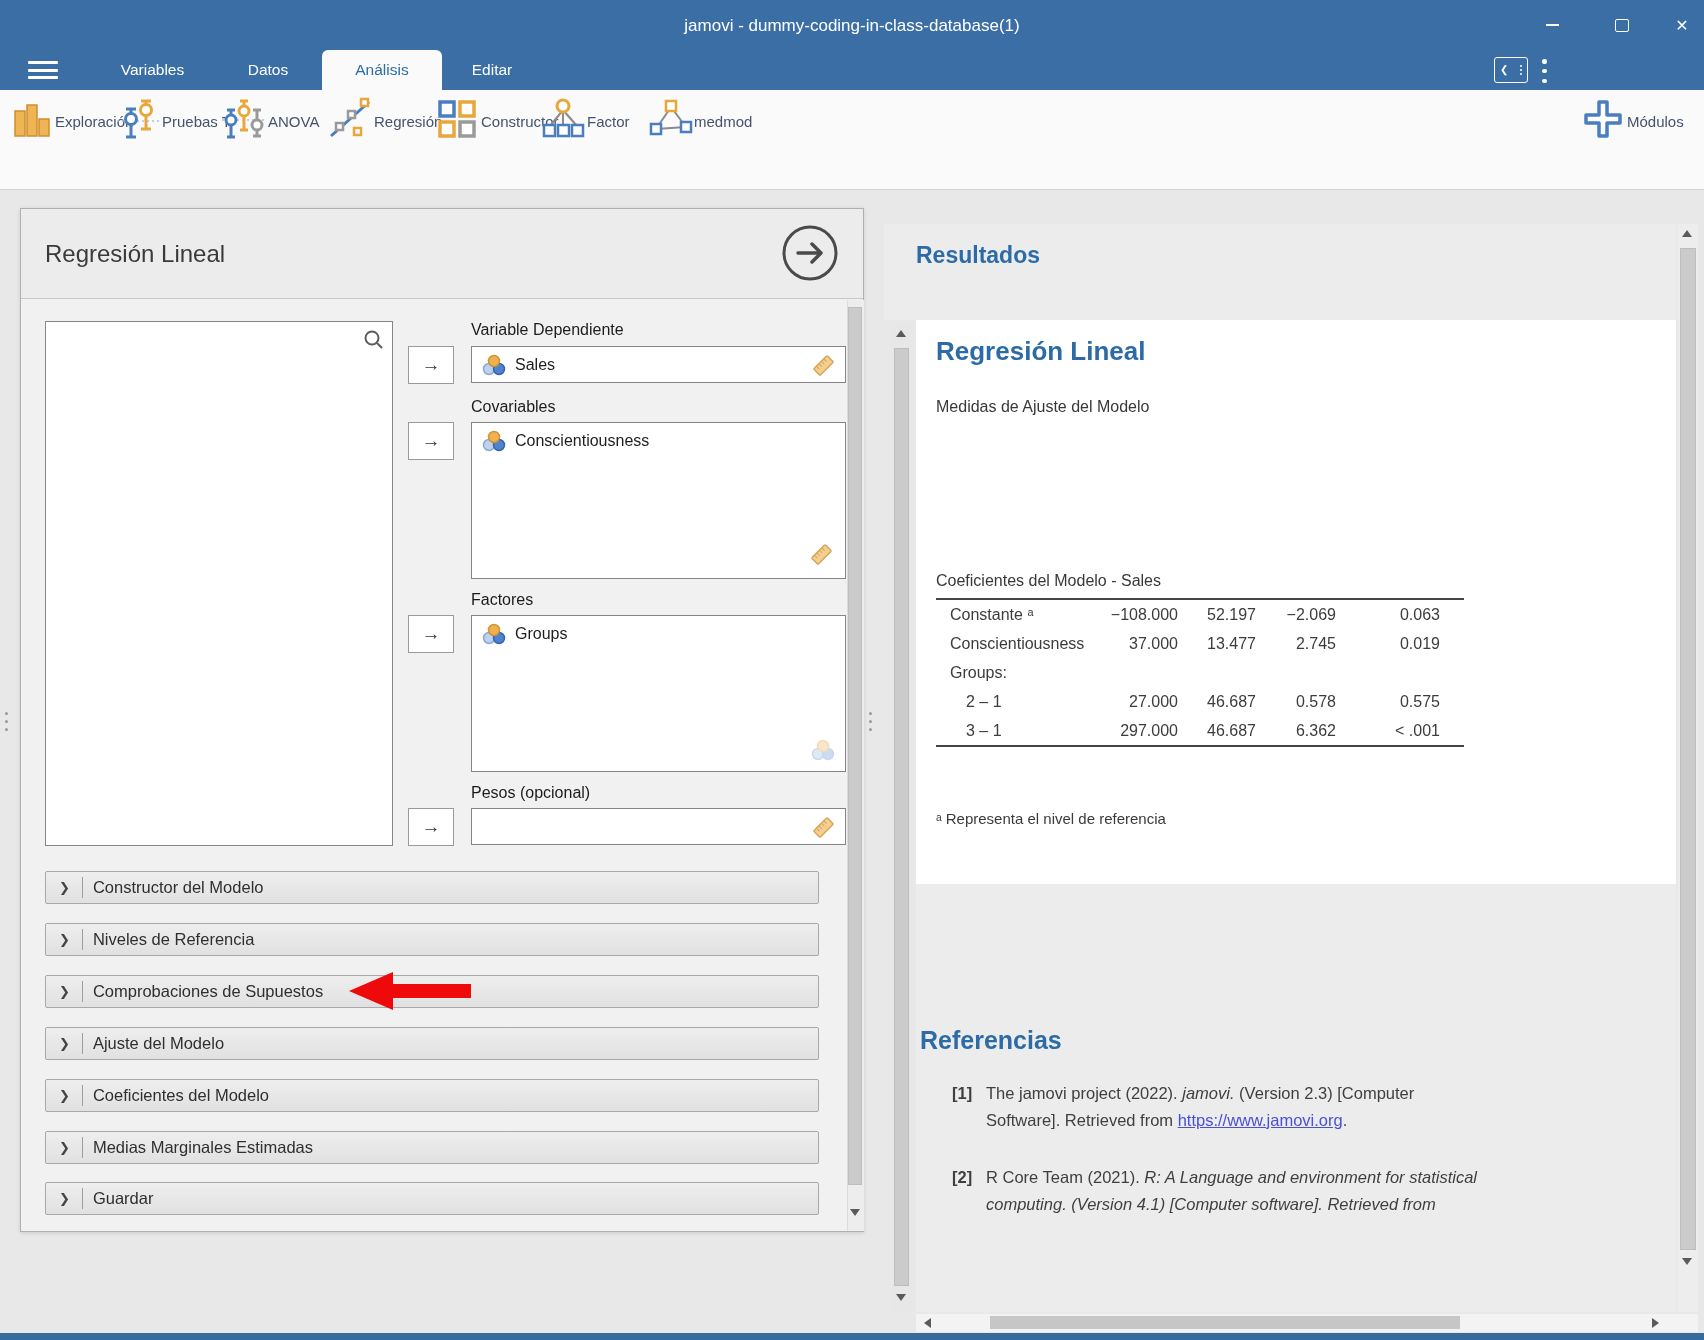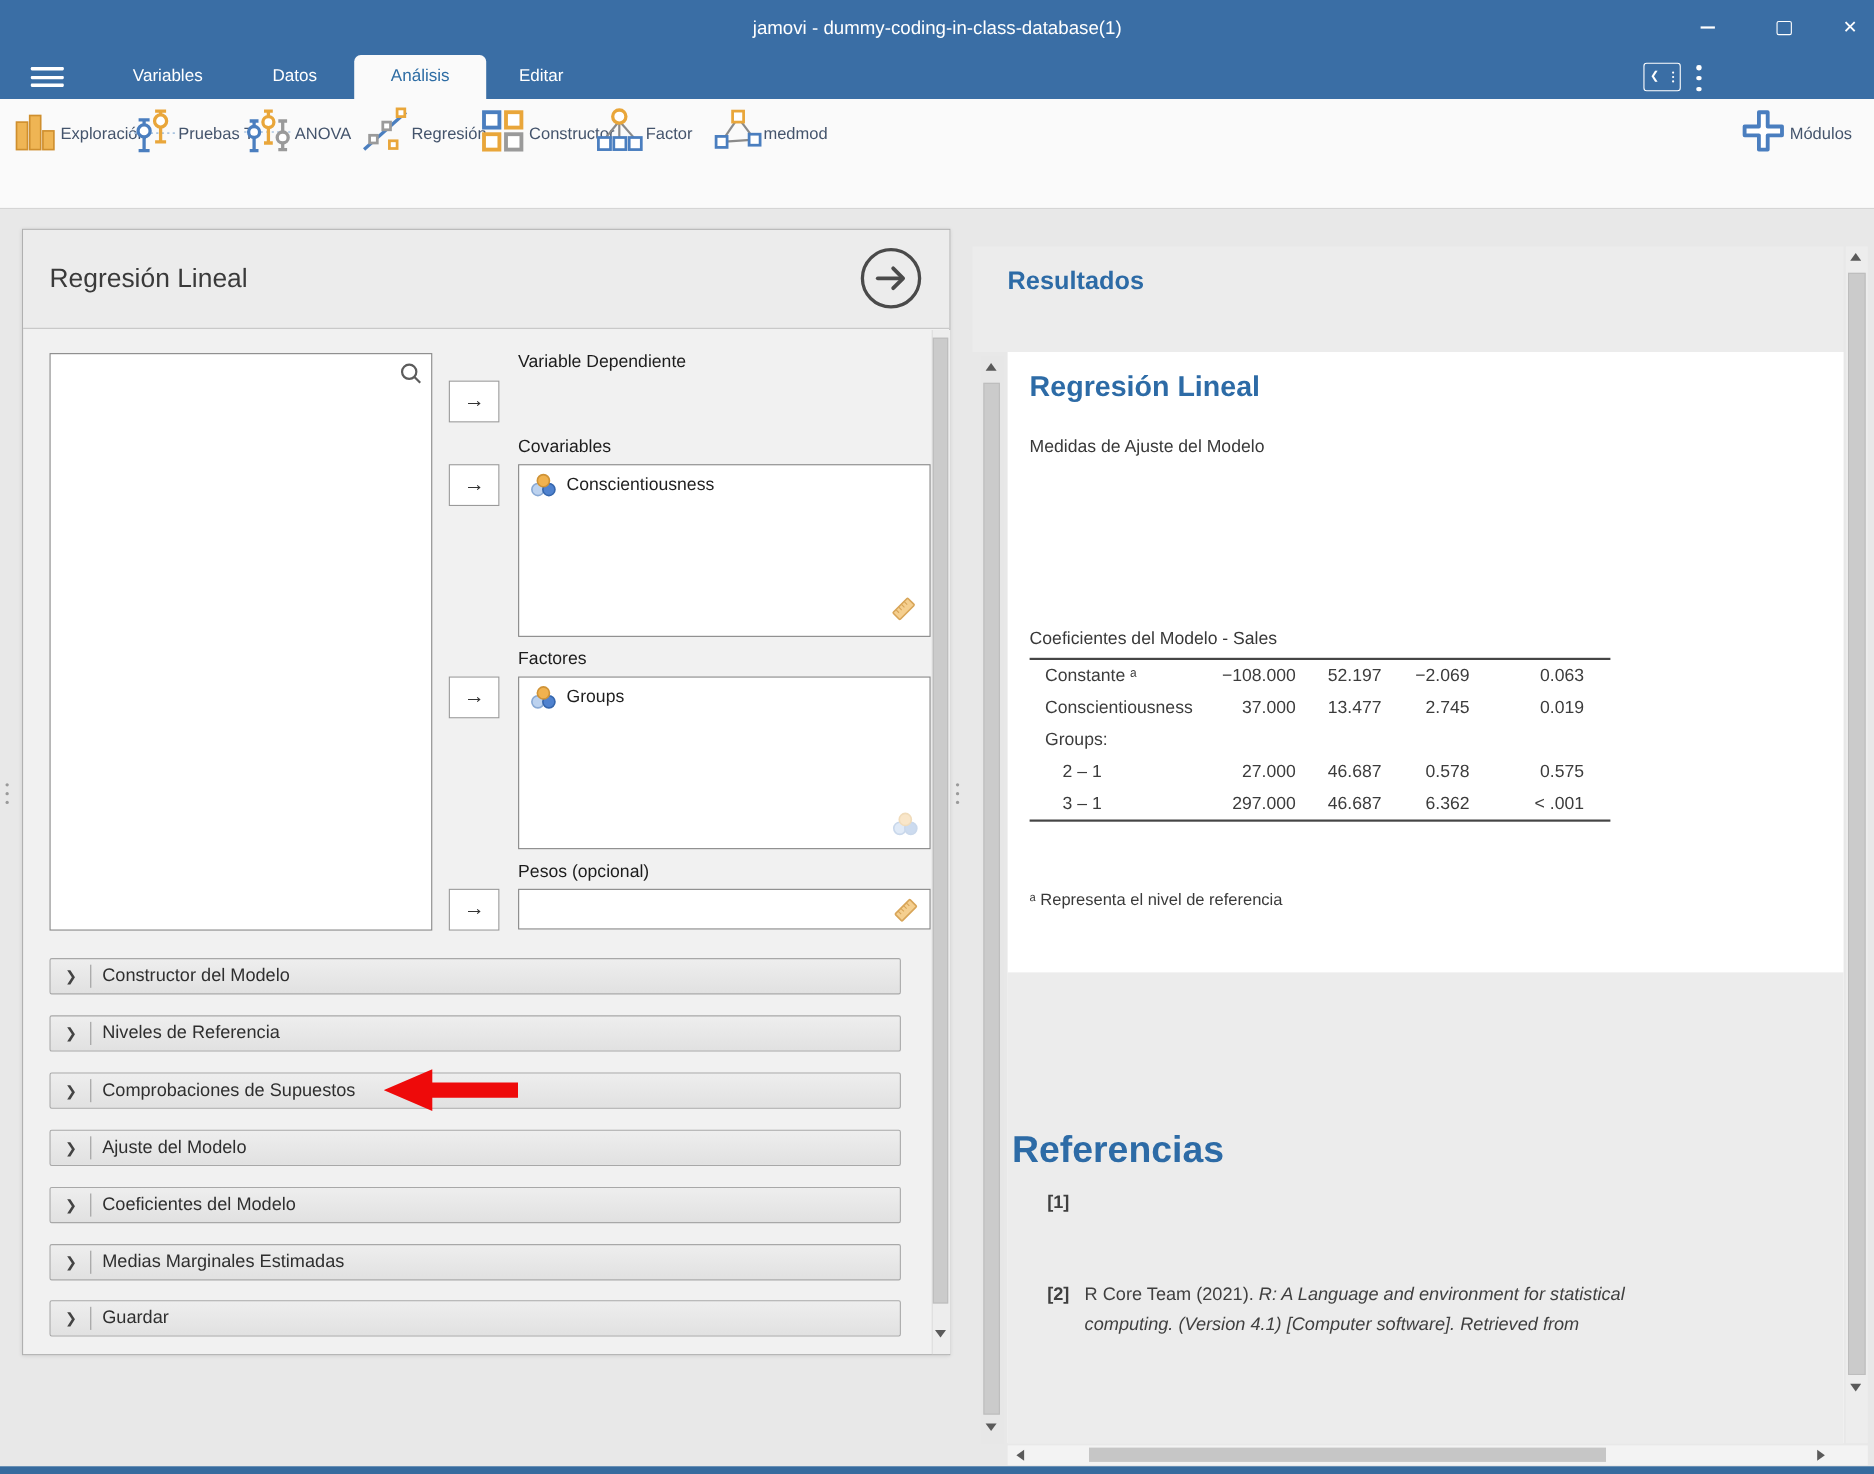--- a/index.html
+++ b/index.html
@@ -245,20 +245,41 @@
       </svg>
     </span>
   </div>
 
   <div class="abs arrowbtn" style="left:387px;top:137px">→</div>
   <div class="abs arrowbtn" style="left:387px;top:213px">→</div>
   <div class="abs arrowbtn" style="left:387px;top:406px">→</div>
   <div class="abs arrowbtn" style="left:387px;top:599px">→</div>
 
   <div class="abs lbl" style="left:450px;top:112px">Variable Dependiente</div>
+  <div class="abs fld" style="left:450px;top:137px;width:375px;height:37px">
+    <div class="chip">
+      <svg width="24" height="22">
+        <circle cx="7" cy="15" r="5.5" fill="#bcd2ef" stroke="#89a9d4" stroke-width="1.5"></circle>
+        <circle cx="17" cy="15" r="5.5" fill="#4f82cf" stroke="#3566ad" stroke-width="1.5"></circle>
+        <circle cx="12" cy="7" r="5.5" fill="#f0b24f" stroke="#cf9337" stroke-width="1.5"></circle>
+      </svg>
+      <span>Sales</span>
+    </div>
+    <span class="abs" style="right:8px;top:5px">
+      <svg width="27" height="27">
+          <g transform="rotate(-45 13.5 13.5)">
+        <rect x="4" y="9" width="19" height="9" rx="1" fill="#f5cf8f" stroke="#d8a558" stroke-width="1.5"></rect>
+        <line x1="8" y1="9" x2="8" y2="13" stroke="#d8a558" stroke-width="1"></line>
+        <line x1="11.5" y1="9" x2="11.5" y2="13" stroke="#d8a558" stroke-width="1"></line>
+        <line x1="15" y1="9" x2="15" y2="13" stroke="#d8a558" stroke-width="1"></line>
+        <line x1="18.5" y1="9" x2="18.5" y2="13" stroke="#d8a558" stroke-width="1"></line>
+      </g>
+        </svg>
+    </span>
+  </div>
 
   <div class="abs lbl" style="left:450px;top:189px">Covariables</div>
   <div class="abs fld" style="left:450px;top:213px;width:375px;height:157px">
     <div class="chip">
       <svg width="24" height="22">
         <circle cx="7" cy="15" r="5.5" fill="#bcd2ef" stroke="#89a9d4" stroke-width="1.5"></circle>
         <circle cx="17" cy="15" r="5.5" fill="#4f82cf" stroke="#3566ad" stroke-width="1.5"></circle>
         <circle cx="12" cy="7" r="5.5" fill="#f0b24f" stroke="#cf9337" stroke-width="1.5"></circle>
       </svg>
       <span>Conscientiousness</span>
@@ -407,24 +428,27 @@
     <div class="rtrow" style="height:29px;line-height:29px">
       <span class="rcell" style="width:150px;padding-left:30px">3 – 1</span>
       <span class="rcell" style="width:96px;text-align:right;padding-right:4px">297.000</span>
       <span class="rcell" style="width:78px;text-align:right;padding-right:4px">46.687</span>
       <span class="rcell" style="width:82px;text-align:right;padding-right:6px">6.362</span>
       <span class="rcell" style="width:122px;text-align:right;padding-right:24px">&lt; .001</span>
     </div>
   </div>
   <div class="abs footnote" style="left:52px;top:620px">ᵃ Representa el nivel de referencia</div>
 
-  <div class="abs rtitle" style="left:36px;top:836px;font-size:34px">Referencias</div>
+  <div class="abs rtitle" style="left:36px;top:836px;font-size:25px">Referencias</div>
 
   <div class="abs" style="left:68px;top:890px;width:600px;display:flex">
     <span class="refnum reftext" style="width:34px;flex:none">[1]</span>
+    <span class="reftext" style="width:492px">
+      <span>The jamovi project (2022). </span><i>jamovi.</i><span> (Version 2.3) [Computer Software]. Retrieved from </span><span class="link">https://www.jamovi.org</span><span>.</span>
+    </span>
   </div>
 
   <div class="abs" style="left:68px;top:974px;width:600px;height:52px;overflow:hidden;display:flex">
     <span class="refnum reftext" style="width:34px;flex:none">[2]</span>
     <span class="reftext" style="width:492px">
       <span>R Core Team (2021). </span><i>R: A Language and environment for statistical computing. (Version 4.1) [Computer software]. Retrieved from</i>
     </span>
   </div>
 
   <div class="abs" style="left:794px;top:34px;width:20px;height:1088px;background:#ededed"></div>

